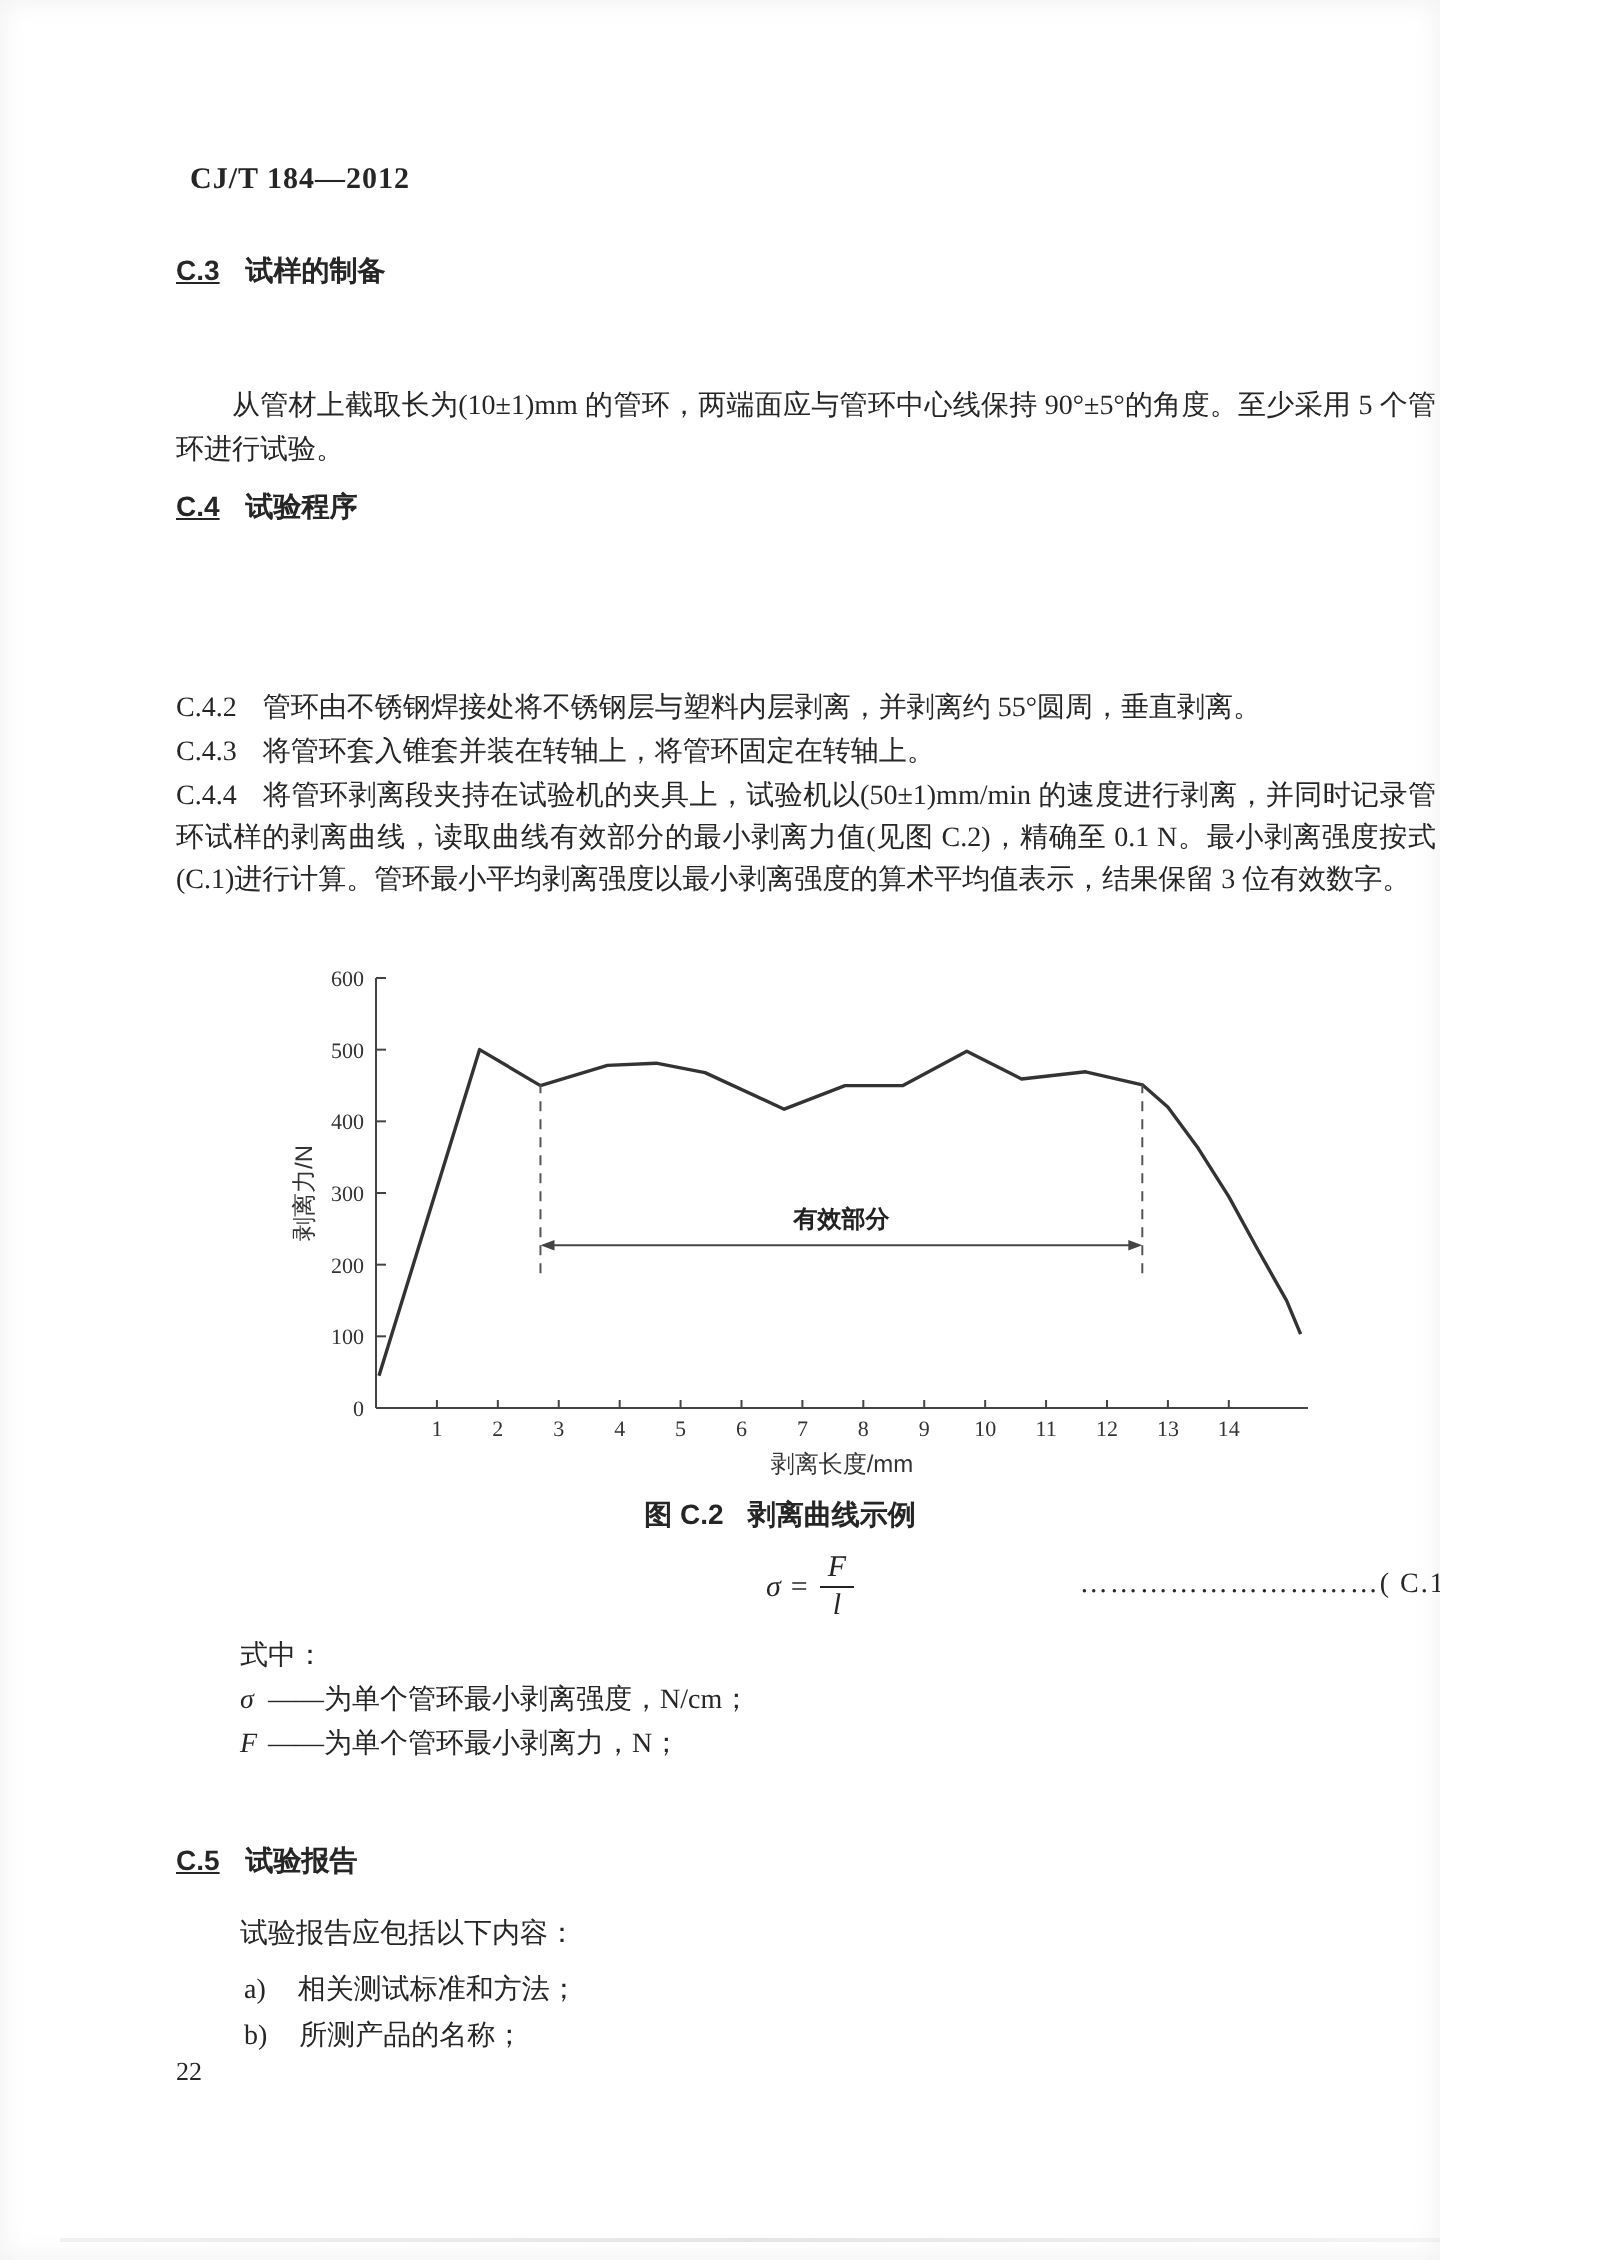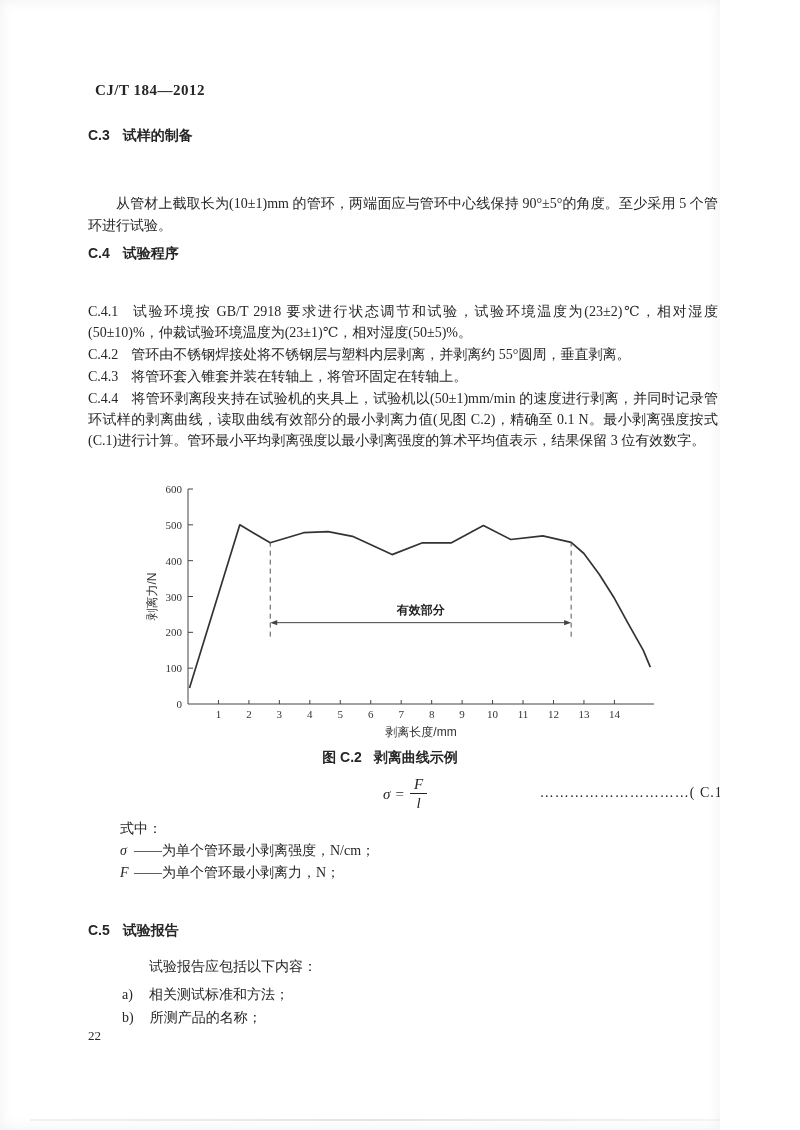--- a/index.html
+++ b/index.html
@@ -3,21 +3,21 @@
 <meta charset="utf-8">
 <style>
   html,body{margin:0;padding:0;background:#fff;}
   .page{
     position:relative;width:720px;height:1130px;background:#ffffff;
     font-family:"Liberation Serif","DejaVu Serif",serif;color:#262626;
     overflow:hidden;box-shadow:inset 0 0 14px rgba(140,150,140,.14);
   }
   .doc-header{position:absolute;left:95px;top:82px;font-weight:bold;font-size:15px;letter-spacing:.5px;}
   .sec-heading{position:absolute;left:88px;font-family:"Liberation Sans","DejaVu Sans",sans-serif;font-weight:bold;font-size:14px;}
-  .sec-heading .sec-num{margin-right:13px;}
+  .sec-heading .sec-num{margin-right:13px;text-decoration:underline;}
   .para{position:absolute;left:88px;width:630px;font-size:14px;line-height:21px;text-align:justify;}
   .para.indent{text-indent:2em;line-height:22px;}
   .itemnum{margin-right:13px;}
   .chart-wrap{position:absolute;left:142px;top:482px;width:558px;height:260px;}
   .chart-wrap svg{width:100%;height:100%;display:block;}
   .ax{stroke:#444;stroke-width:1;fill:none;}
   .tick{font:11px "Liberation Serif",serif;fill:#333;}
   .axlabel{font:12px "Liberation Sans",sans-serif;fill:#333;}
   .curve{fill:none;stroke:#333;stroke-width:1.7;stroke-linejoin:round;}
   .dash{stroke:#555;stroke-width:1;stroke-dasharray:5 4;}
@@ -29,21 +29,21 @@
   .fig-caption .cap-num{margin-right:12px;}
   .formula-row{position:absolute;left:88px;top:776px;width:645px;height:40px;}
   .formula-line{position:absolute;left:295px;top:0;display:flex;align-items:center;font-size:15px;font-style:italic;}
   .formula-line .eq{margin:0 6px 0 5px;font-style:normal;}
   .frac{display:inline-flex;flex-direction:column;align-items:center;line-height:17px;}
   .frac .num{padding:0 4px 0;border-bottom:1px solid #222;}
   .frac .den{padding-top:1px;}
   .formula-leader{position:absolute;right:0;top:9px;font-size:14px;letter-spacing:1px;white-space:nowrap;}
   .where-block{position:absolute;left:120px;top:818px;font-size:14px;line-height:22px;}
   .where-block .sym{font-style:italic;display:inline-block;min-width:14px;}
-  .c5-intro{position:absolute;left:120px;top:958px;font-size:14px;margin-left:29px;}
+  .c5-intro{position:absolute;left:120px;top:958px;font-size:14px;}
   .report-item{position:absolute;left:122px;font-size:14px;text-align:right;}
   .report-item .item-label{margin-right:16px;}
   .page-number{position:absolute;left:88px;top:1028px;font-size:13px;}
   .watermark{
     position:absolute;left:779px;top:161px;transform-origin:0 0;transform:rotate(90deg);
     white-space:nowrap;font-size:14px;letter-spacing:.5px;
     font-family:"Liberation Serif","DejaVu Serif",serif;
   }
   .scan-bottom{position:absolute;left:30px;right:0;bottom:9px;height:2px;
     background:linear-gradient(to right,rgba(0,0,0,.05),rgba(0,0,0,.10),rgba(0,0,0,.04));}
@@ -58,23 +58,20 @@
   <div class="sec-heading" style="top:127px">
     <span class="sec-num">C.3</span><span>试样的制备</span>
   </div>
 
   <p class="para indent" style="top:179px">从管材上截取长为(10±1)mm 的管环，两端面应与管环中心线保持 90°±5°的角度。至少采用 5 个管环进行试验。</p>
 
   <div class="sec-heading" style="top:245px">
     <span class="sec-num">C.4</span><span>试验程序</span>
   </div>
 
-  <p class="para" style="top:287px">
-    <span class="itemnum">C.4.1</span><span>试验环境按 GB/T 2918 要求进行状态调节和试验，试验环境温度为(23±2)℃，相对湿度(50±10)%，仲裁试验环境温度为(23±1)℃，相对湿度(50±5)%。</span>
-  </p>
   <p class="para" style="top:330px">
     <span class="itemnum">C.4.2</span><span>管环由不锈钢焊接处将不锈钢层与塑料内层剥离，并剥离约 55°圆周，垂直剥离。</span>
   </p>
   <p class="para" style="top:352px">
     <span class="itemnum">C.4.3</span><span>将管环套入锥套并装在转轴上，将管环固定在转轴上。</span>
   </p>
   <p class="para" style="top:374px">
     <span class="itemnum">C.4.4</span><span>将管环剥离段夹持在试验机的夹具上，试验机以(50±1)mm/min 的速度进行剥离，并同时记录管环试样的剥离曲线，读取曲线有效部分的最小剥离力值(见图 C.2)，精确至 0.1 N。最小剥离强度按式(C.1)进行计算。管环最小平均剥离强度以最小剥离强度的算术平均值表示，结果保留 3 位有效数字。</span>
   </p>
 

